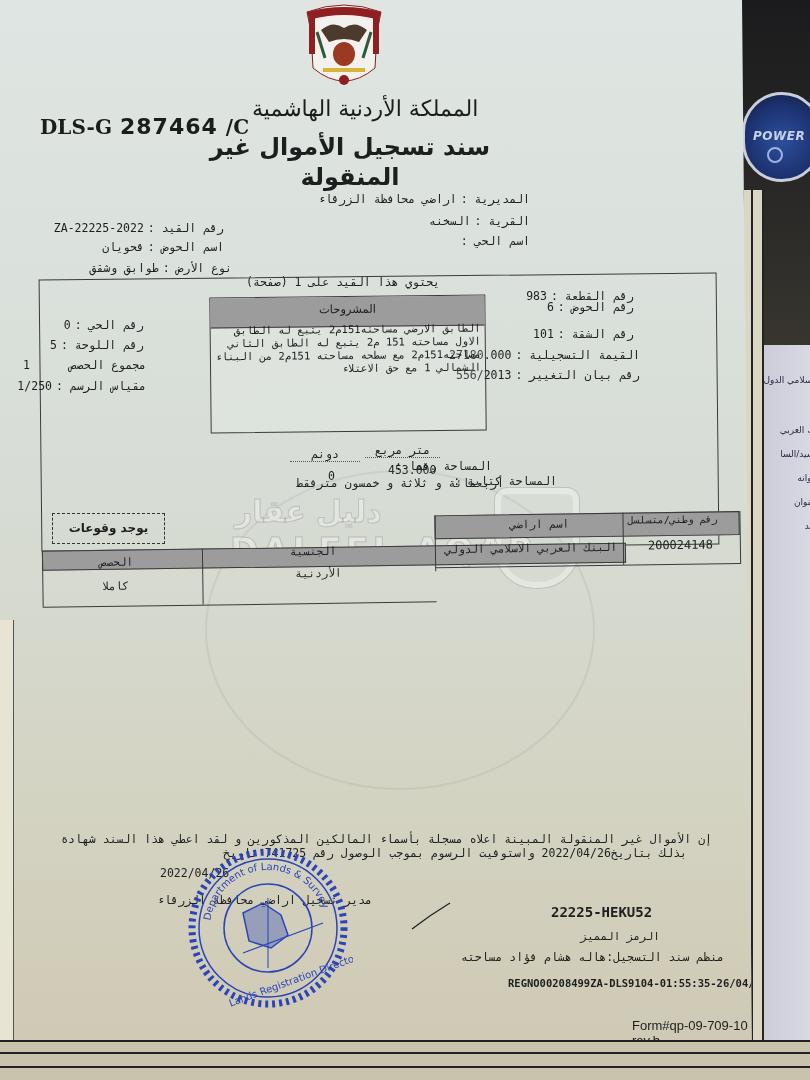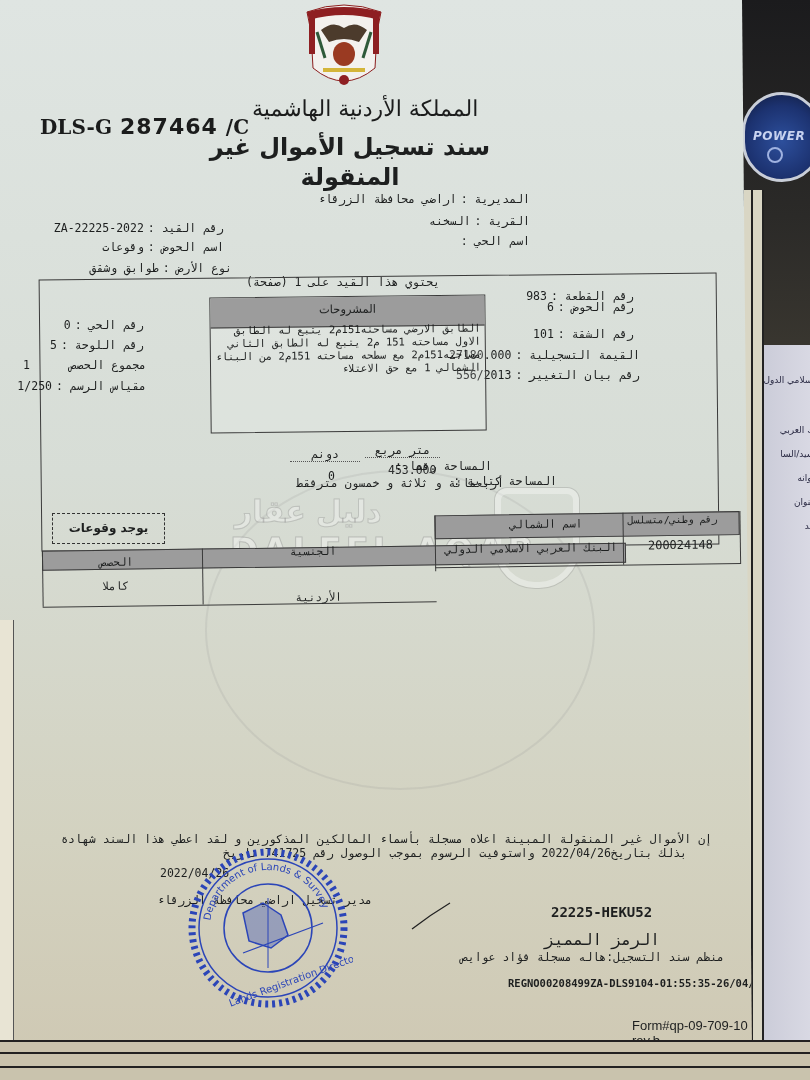--- a/index.html
+++ b/index.html
@@ -210,21 +210,21 @@
     <span class="lbl">القرية :</span><span>السخنه</span>
   </div>
   <div class="field" style="right:222px; top:234px;">
     <span class="lbl">اسم الحي :</span><span></span>
   </div>
 
   <div class="field" style="right:528px; top:221px;">
     <span class="lbl">رقم القيد :</span><span>2022-ZA-22225</span>
   </div>
   <div class="field" style="right:528px; top:240px;">
-    <span class="lbl">اسم الحوض :</span><span>وقوعات</span>
+    <span class="lbl">اسم الحوض :</span><span>قحويان</span>
   </div>
   <div class="field" style="right:520px; top:261px;text-align:center;">
     <span class="lbl">نوع الأرض :</span><span>طوابق وشقق</span>
   </div>
   <div class="field" style="right:312px; top:275px;">يحتوي هذا القيد على  1  (صفحة)</div>
 
   <div class="main-box"></div>
 
   <div class="field" style="right:118px; top:289px;">
     <span class="lbl">رقم القطعة :</span><span>983</span>
@@ -286,27 +286,27 @@
     <div class="owner-head-left"></div>
     <div class="vline" style="left:583px; top:6px; height:52px;"></div>
     <div class="vline" style="left:395px; top:6px; height:56px;"></div>
     <div class="vline" style="left:700px; top:6px; height:52px;"></div>
     <div class="vline" style="left:162px; top:36px; height:56px;"></div>
     <div class="vline" style="left:2px; top:36px; height:56px;"></div>
     <div class="hline" style="left:395px; top:58px; width:306px;"></div>
     <div class="hline" style="left:2px; top:92px; width:394px;"></div>
 
     <div class="cell" style="left:588px; top:8px; font-size:10px;">رقم وطني/متسلسل</div>
-    <div class="cell" style="left:470px; top:10px;">اسم الشمالي</div>
+    <div class="cell" style="left:470px; top:10px;">اسم اراضي</div>
     <div class="cell" style="left:250px; top:34px;">الجنسية</div>
     <div class="cell" style="left:60px; top:42px;">الحصص</div>
 
     <div class="cell" style="left:608px; top:32px; font-size:12px;">200024148</div>
     <div class="cell" style="left:405px; top:34px;">البنك العربي الاسلامي الدولي</div>
-    <div class="cell" style="left:255px; top:56px;margin-top:24px;">الأردنية</div>
+    <div class="cell" style="left:255px; top:56px;">الأردنية</div>
     <div class="cell" style="left:62px; top:66px;">كاملا</div>
   </div>
 
   <div class="footer-text" style="right:40px; top:832px;">إن الأموال غير المنقولة المبينة اعلاه مسجلة بأسماء المالكين المذكورين و لقد اعطي هذا السند شهادة</div>
   <div class="footer-text" style="right:65px; top:846px;">بذلك بتاريخ2022/04/26 واستوفيت الرسوم بموجب الوصول رقم 741725 تاريخ</div>
   <div class="footer-text" style="left:160px; top:866px;">2022/04/26</div>
   <div class="footer-text" style="right:380px; top:893px;">مدير تسجيل اراضي محافظة الزرقاء</div>
 
   <svg class="abs" style="left:410px; top:895px;" width="60" height="40">
     <path d="M2 34 Q20 20 40 8" stroke="#222" stroke-width="1.3" fill="none"></path>
@@ -324,24 +324,24 @@
       <line x1="60" y1="110" x2="140" y2="80" stroke-width="1.2"></line>
       <line x1="85" y1="55" x2="85" y2="125" stroke-width="1"></line>
     </g>
     <text font-size="10" fill="#2b45b8" font-family="DejaVu Sans, sans-serif">
       <textPath href="#stampArc" startOffset="2%">Department of Lands &amp; Survey</textPath>
     </text>
     <text x="45" y="150" font-size="10" fill="#2b45b8" font-family="DejaVu Sans, sans-serif" transform="rotate(-20 85 150)">Lands Registration Directorate</text>
   </svg>
 
   <div class="bottom-box"></div>
-  <div class="footer-text" style="right:92px; top:930px; font-size:16px;">الرمز المميز</div>
+  <div class="footer-text" style="right:92px; top:930px; font-size:11px;">الرمز المميز</div>
   <div class="code-block bold" style="left:551px; top:904px; font-size:14px;">22225-HEKU52</div>
   <div class="footer-text" style="right:28px; top:950px;">
-    <span class="lbl">منظم سند التسجيل:</span><span>هاله مسجلة فؤاد عوايص</span>
+    <span class="lbl">منظم سند التسجيل:</span><span>هاله هشام فؤاد مساحته</span>
   </div>
   <div class="code-block bold" style="left:508px; top:977px; font-size:10.5px;">REGNO00208499ZA-DLS9104-01:55:35-26/04/2022</div>
   <div class="code-block" style="left:358px; top:1044px;">1 / 1</div>
   <div class="form-id">Form#qp-09-709-10 rev.b</div>
 </div>
 
 <div class="left-edge"></div>
 <div class="paper-bottom"></div>
 
 </body></html>

